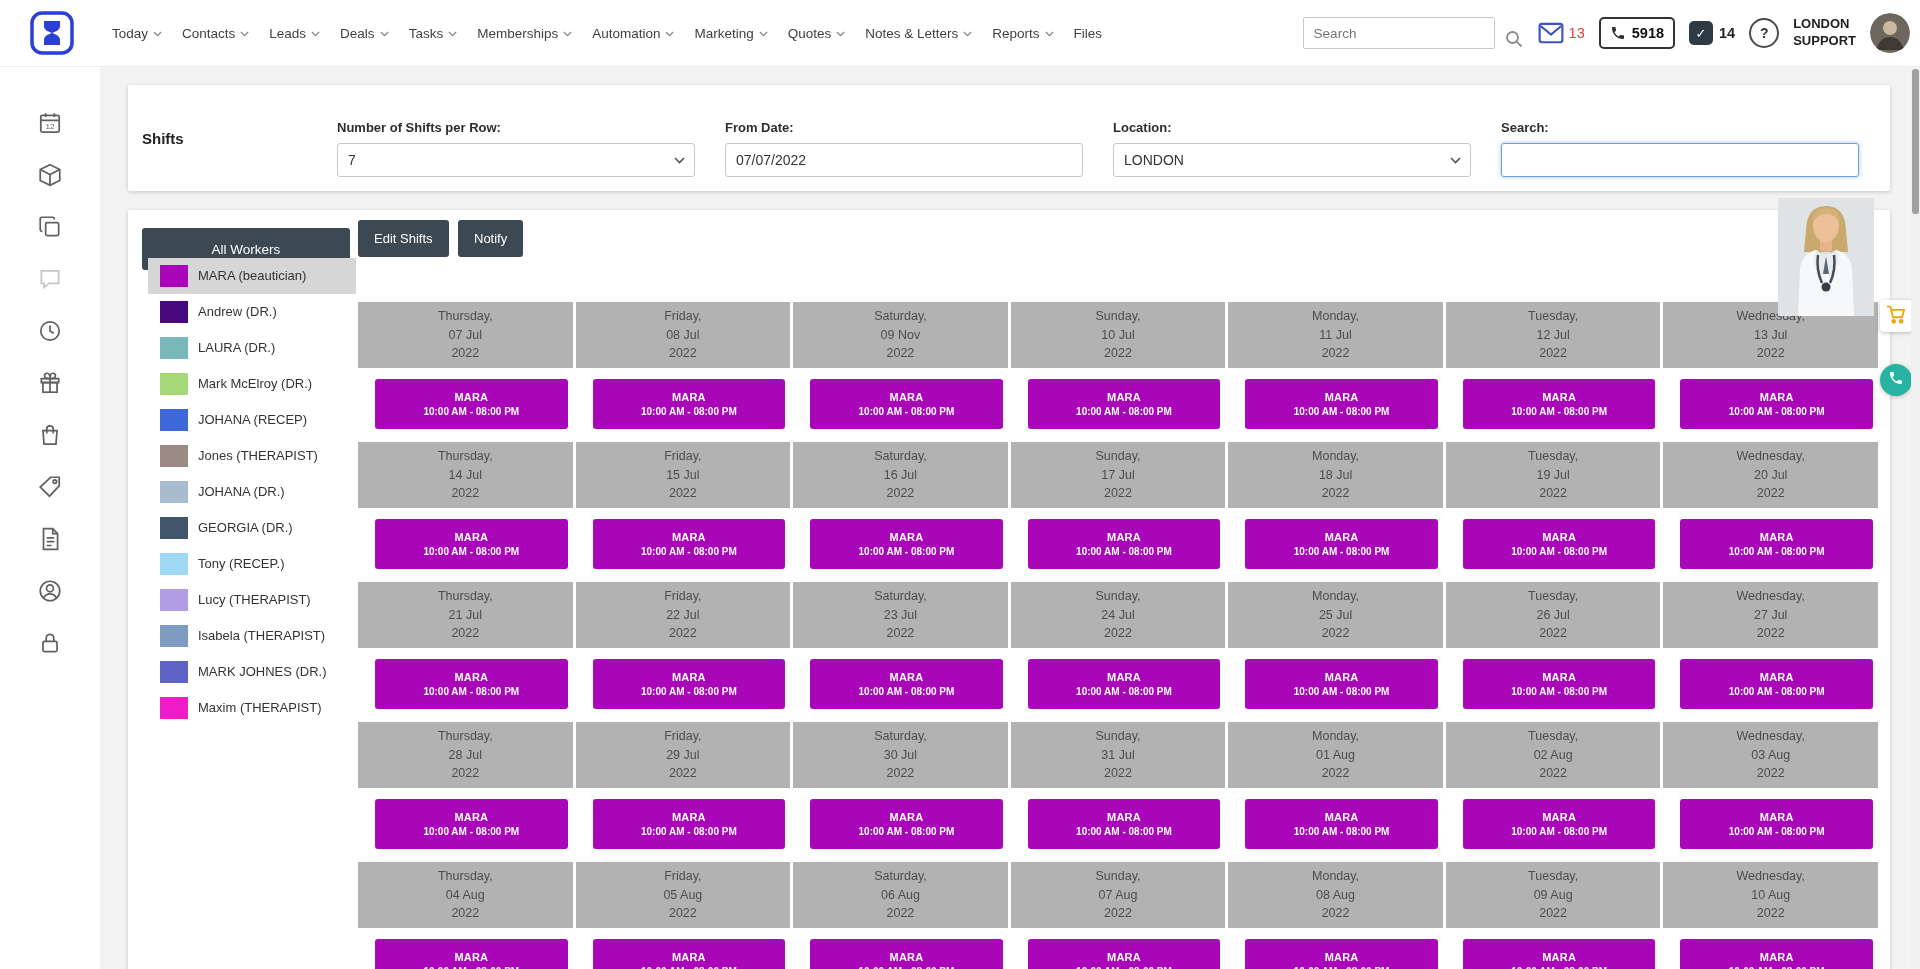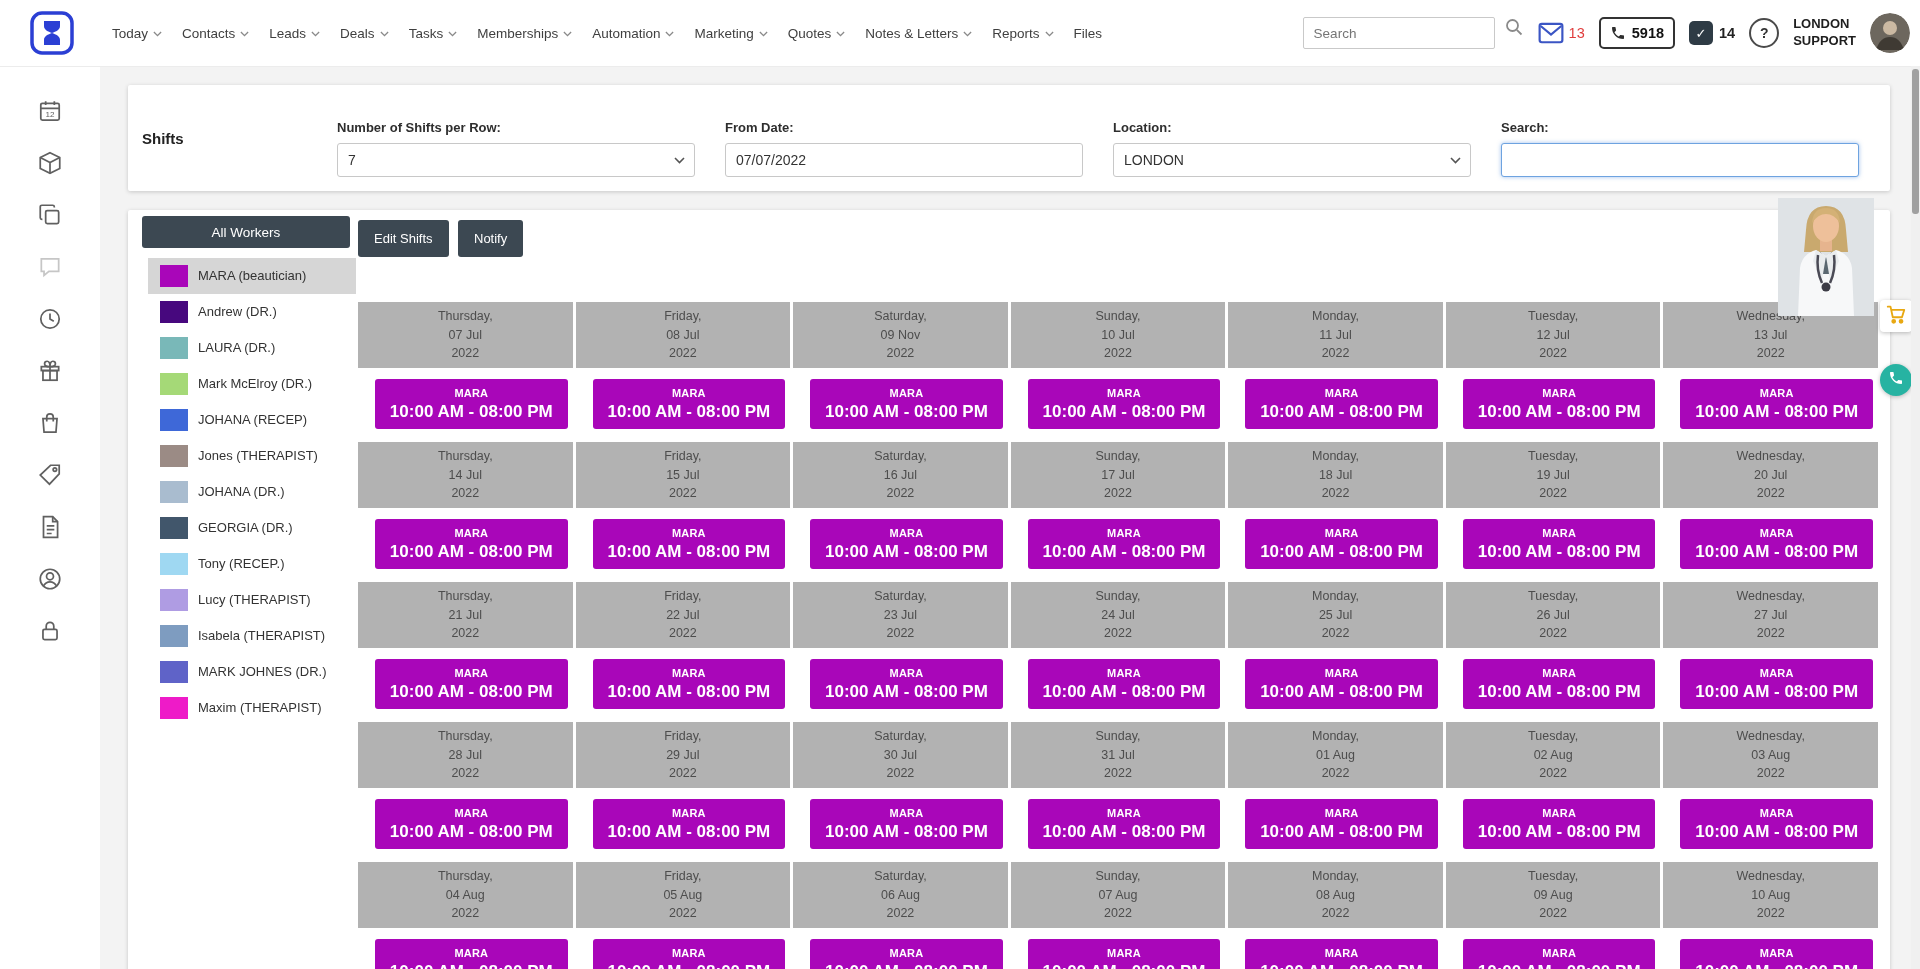--- a/index.html
+++ b/index.html
@@ -10,21 +10,21 @@
 
   
   .topbar{position:absolute;top:0;left:0;width:1920px;height:66px;background:#fff;
     display:flex;align-items:center;z-index:40;border-bottom:1px solid #ececec;}
   .logo{margin-left:30px;width:44px;height:44px;flex:none;cursor:pointer;}
   .logo svg{width:100%;height:100%;}
   .nav{display:flex;align-items:center;gap:20px;margin-left:38px;}
   .nav-item{display:flex;align-items:center;gap:5px;font-size:13.5px;color:#3f3f3f;cursor:pointer;white-space:nowrap;}
   .chev{display:inline-flex;margin-top:2px;}
   .topbar-right{margin-left:auto;display:flex;align-items:center;gap:14px;margin-right:10px;}
-  .nav-search{display:flex;align-items:flex-start;}
+  .nav-search{display:flex;align-items:flex-end;}
   .nav-search input{width:170px;height:30px;border:1px solid #c9c9c9;border-radius:2px;
     padding:0 10px;font-size:13.5px;font-family:inherit;color:#333;outline:none;}
   .search-btn{margin-left:9px;width:20px;height:20px;cursor:pointer;display:inline-flex;}
   .mail-badge{display:flex;align-items:center;gap:5px;cursor:pointer;}
   .mail-badge .ic{width:26px;height:22px;display:inline-flex;}
   .mail-count{color:var(--mailred);font-weight:normal;font-size:14.5px;}
   .phone-badge{display:flex;align-items:center;gap:6px;border:2px solid #333;border-radius:5px;
     height:28px;padding:0 9px;cursor:pointer;}
   .phone-badge .ic{width:16px;height:16px;display:inline-flex;}
   .phone-num{font-weight:bold;font-size:14.5px;color:#111;}
@@ -33,41 +33,41 @@
     display:flex;align-items:center;justify-content:center;font-size:13px;font-weight:bold;}
   .check-count{font-weight:bold;font-size:14.5px;color:#222;}
   .help-btn{width:26px;height:26px;border:2px solid #4a4a4a;border-radius:50%;
     display:flex;align-items:center;justify-content:center;font-weight:bold;font-size:14px;color:#333;cursor:pointer;}
   .account-name{display:flex;flex-direction:column;font-size:13px;font-weight:bold;color:#1f1f1f;line-height:1.3;}
   .avatar{width:40px;height:40px;border-radius:50%;overflow:hidden;cursor:pointer;flex:none;}
   .avatar svg{width:100%;height:100%;}
 
   
   .sidebar{position:absolute;top:66px;left:0;width:100px;bottom:0;background:#fff;z-index:20;
-    display:flex;flex-direction:column;align-items:center;padding-top:32px;gap:26px;box-sizing:border-box;}
+    display:flex;flex-direction:column;align-items:center;padding-top:44px;gap:26px;box-sizing:border-box;}
   .sb-item{width:26px;height:26px;cursor:pointer;}
   .sb-item svg{width:100%;height:100%;}
 
   
   .main{position:absolute;top:66px;left:100px;right:0;bottom:0;background:#f3f3f3;overflow:hidden;}
   .filter-card{position:absolute;left:28px;right:30px;top:19px;height:106px;background:#fff;
     box-shadow:0 1px 4px rgba(0,0,0,.18);border-radius:2px;display:flex;align-items:center;}
   .filter-title{width:209px;padding-left:14px;box-sizing:border-box;font-weight:bold;font-size:15px;color:#222;}
   .field{width:358px;margin-right:30px;display:flex;flex-direction:column;margin-top:20px;}
   .field label{font-size:13px;font-weight:bold;color:#2e2e2e;margin-bottom:8px;}
   .text-input,.select{height:34px;border:1px solid #c8c8c8;border-radius:3px;background:#fff;
     font-size:14px;color:#333;box-sizing:border-box;}
   .text-input{padding:0 10px;font-family:inherit;outline:none;width:100%;}
   .text-input.focused{border:1px solid var(--focusblue);box-shadow:0 0 4px rgba(80,140,220,.55);}
   .select{position:relative;display:flex;align-items:center;padding:0 26px 0 10px;cursor:pointer;}
   .sel-chev{position:absolute;right:9px;top:13px;display:inline-flex;}
 
   .board-card{position:absolute;left:28px;right:30px;top:144px;height:1100px;background:#fff;
     box-shadow:0 1px 4px rgba(0,0,0,.18);border-radius:2px;}
-  .all-workers{position:absolute;left:14px;top:6px;width:208px;height:32px;background:var(--darkbtn);
+  .all-workers{position:absolute;left:14px;top:18px;width:208px;height:42px;background:var(--darkbtn);
     color:#fff;border:none;border-radius:3px;font-size:13.5px;font-family:inherit;cursor:pointer;}
   .worker-list{position:absolute;left:20px;top:48px;width:208px;}
   .worker-row{display:flex;align-items:center;gap:10px;padding:7px 10px 7px 12px;cursor:pointer;}
   .worker-row.selected{background:var(--selrow);}
   .swatch{width:28px;height:22px;flex:none;}
   .worker-name{font-size:13px;color:#333;line-height:1.28;}
   .action-btn{position:absolute;top:10px;height:37px;background:var(--darkbtn);color:#fff;border:none;
     border-radius:3px;font-size:13px;font-family:inherit;padding:0 16px;cursor:pointer;}
   .action-btn.edit{left:230px;}
   .action-btn.notify{left:330px;}
@@ -76,21 +76,21 @@
 
   .calendar{position:absolute;left:230px;top:92px;width:1520px;}
   .week-head{display:grid;grid-template-columns:repeat(7,1fr);gap:3px;}
   .day-head{background:var(--dayhead);height:66px;display:flex;flex-direction:column;justify-content:center;
     align-items:center;color:#4d4d4d;font-size:12.5px;line-height:1.5;text-align:center;}
   .week-shifts{display:grid;grid-template-columns:repeat(7,1fr);gap:3px;}
   .shift-slot{padding:11px 5px 13px 5px;box-sizing:border-box;}
   .shift-card{background:var(--shift);height:50px;border-radius:3px;display:flex;flex-direction:column;
     justify-content:center;align-items:center;color:#fff;font-weight:bold;cursor:pointer;gap:3px;margin-left:12px;}
   .shift-worker{font-size:11px;letter-spacing:.2px;}
-  .shift-time{font-size:17px;}
+  .shift-time{font-size:10px;}
 
   
   .float-cart{position:absolute;right:8px;top:300px;width:32px;height:32px;background:#fff;border-radius:4px;
     box-shadow:0 1px 4px rgba(0,0,0,.25);display:flex;align-items:center;justify-content:center;cursor:pointer;z-index:50;}
   .float-cart svg{width:22px;height:22px;}
   .float-phone{position:absolute;right:8px;top:364px;width:32px;height:32px;background:var(--teal);border-radius:50%;
     box-shadow:0 1px 4px rgba(0,0,0,.25);display:flex;align-items:center;justify-content:center;cursor:pointer;z-index:50;}
   .float-phone svg{width:16px;height:16px;}
   .scrollbar{position:absolute;right:0;top:66px;bottom:0;width:9px;background:#f0f0f0;z-index:60;}
   .scroll-thumb{position:absolute;left:1px;top:3px;width:7px;height:145px;background:#a0a0a0;border-radius:3px;cursor:pointer;}

